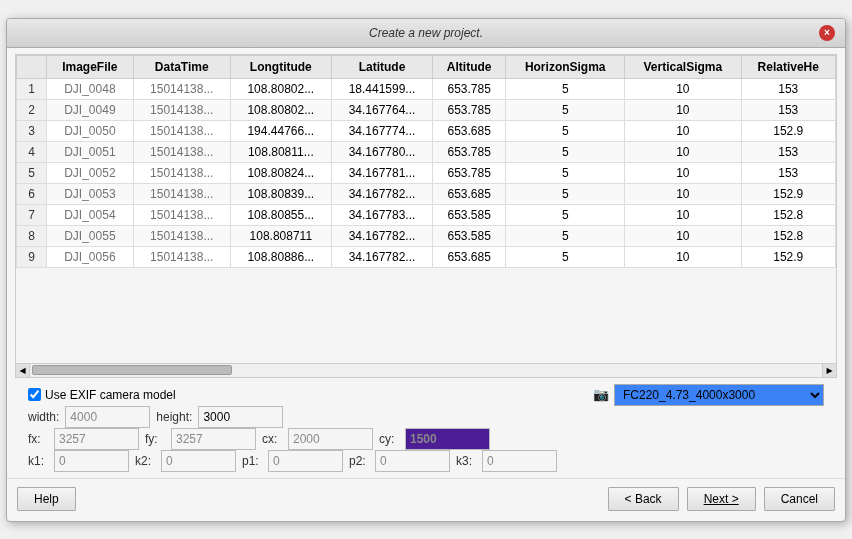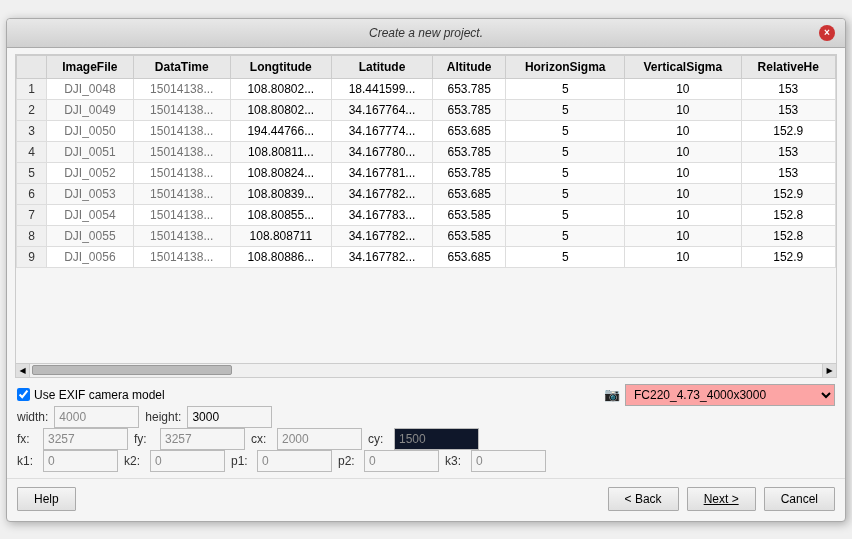--- a/index.html
+++ b/index.html
@@ -99,21 +99,21 @@
     tbody td:first-child {
       font-weight: normal;
       color: #333;
       background: #f0f0f0;
     }
     tbody td.blue-text {
       color: #737373;
       margin-left: 44px;
     }
     .options-area {
-      padding: 6px 10px;
+      padding: 6px 21px;
       display: flex;
       flex-direction: column;
       gap: 0;
     }
     .row-flex {
       display: flex;
       align-items: center;
       gap: 6px;
     }
     .checkbox-label {
@@ -321,42 +321,42 @@
 
     <div class="options-area">
 
       <div class="row-flex">
         <label class="checkbox-label">
           <input type="checkbox" checked="" style="">
           <span>Use EXIF camera model</span>
         </label>
         <div class="camera-model-select">
           <span style="color:#555;font-size:13px;">📷</span>
-          <select style="font-size:12px;padding:2px 4px;border:1px solid #aaa;background:#fca5a5;width:210px;">
+          <select style="font-size:12px;padding:2px 4px;border:1px solid #aaa;background:#3b82f6;width:210px;">
             <option>FC220_4.73_4000x3000</option>
           </select>
         </div>
       </div>
 
       <div class="param-row">
         <span class="param-label">width:</span>
         <input type="text" class="param-input wide" value="4000" readonly="" style="color: rgb(136, 136, 136); background: rgb(245, 245, 245);">
         <span class="param-label">height:</span>
         <input type="text" class="param-input wide" value="3000" readonly="" style="color: #000000; background: rgb(245, 245, 245);">
       </div>
 
       <div class="param-row">
         <span class="param-label">fx:</span>
         <input type="text" class="param-input wide" value="3257" readonly="" style="color: rgb(136, 136, 136); background: rgb(245, 245, 245);">
         <span class="param-label">fy:</span>
         <input type="text" class="param-input wide" value="3257" readonly="" style="color: rgb(136, 136, 136); background: rgb(245, 245, 245);">
         <span class="param-label">cx:</span>
         <input type="text" class="param-input wide" value="2000" readonly="" style="color: rgb(136, 136, 136); background: rgb(245, 245, 245);">
         <span class="param-label">cy:</span>
-        <input type="text" class="param-input wide" value="1500" readonly="" style="color: rgb(136, 136, 136); background: #0f172a;">
+        <input type="text" class="param-input wide" value="1500" readonly="" style="color: rgb(136, 136, 136); background: #4c1d95; font-weight: bold;">
       </div>
 
       <div class="param-row">
         <span class="param-label">k1:</span>
         <input type="text" class="param-input narrow" value="0" readonly="" style="color: rgb(136, 136, 136); background: rgb(245, 245, 245);">
         <span class="param-label">k2:</span>
         <input type="text" class="param-input narrow" value="0" readonly="" style="color: rgb(136, 136, 136); background: rgb(245, 245, 245);">
         <span class="param-label">p1:</span>
         <input type="text" class="param-input narrow" value="0" readonly="" style="color: rgb(136, 136, 136); background: rgb(245, 245, 245);">
         <span class="param-label">p2:</span>

